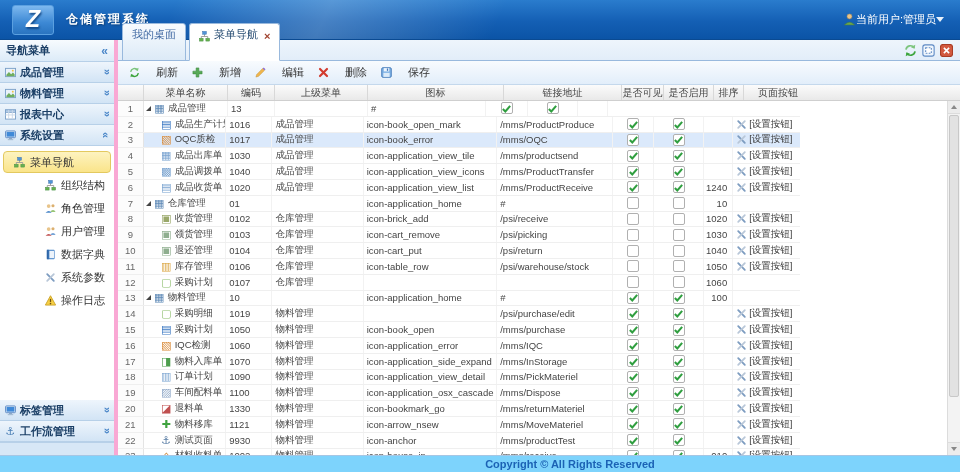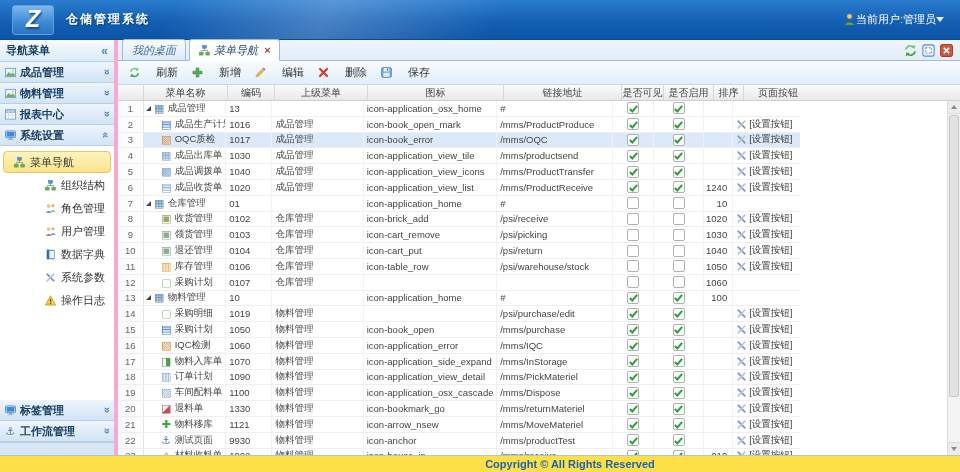--- a/index.html
+++ b/index.html
@@ -39,23 +39,23 @@
   .side-item.sel { margin:1px 3px; padding-left:10px; height:22px; background:linear-gradient(#fdf3c0,#fae48a);
     border:1px solid #e3c95f; border-radius:4px; }
   .side-bottom { margin-top:0; }
   .side-foot { height:13px; flex:none; background:#d7e7f6; border-top:1px solid #b7d0e8; }
 
   
   .main { flex:1; display:flex; flex-direction:column; min-width:0; background:#fff; }
 
   .tabbar { height:21px; flex:none; background:linear-gradient(#eef5fc,#e2edf9); border-bottom:1px solid #99b9dd;
     display:flex; align-items:flex-end; padding-left:4px; }
-  .tab { height:19px; margin-right:3px; margin-bottom:-1px; padding:10px 9px; display:flex; align-items:center; gap:4px;
+  .tab { height:19px; margin-right:3px; margin-bottom:-1px; padding:18px 9px; display:flex; align-items:flex-end; gap:4px;
     background:linear-gradient(#f8fbfe,#dceaf7); border:1px solid #99b9dd; border-radius:3px 3px 0 0;
-    color:#416aa3; cursor:pointer;font-style:italic; }
+    color:#416aa3; cursor:pointer; }
   .tab.active { background:#fff; border-bottom:1px solid #fff; color:#20476e; }
   .tab-close { color:#a0422e; font-weight:bold; font-size:11px; margin-left:2px; cursor:pointer; }
   .tab-ctrls { margin-left:auto; display:flex; align-items:center; gap:5px; padding:0 7px 3px 0; }
   .tab-ctrls .ico { cursor:pointer; }
 
   .toolbar { height:24px; flex:none; background:linear-gradient(#f8fbfe,#e2eefa); border-bottom:1px solid #c4d8ec;
     display:flex; align-items:center; padding:0 4px; }
   .tbtn { display:flex; align-items:center; gap:16px; padding:2px 7px; border-radius:3px; color:#333; cursor:pointer; }
 
   
@@ -86,21 +86,21 @@
   .vscroll { width:13px; flex:none; background:#f3f3f3; border-left:1px solid #dcdcdc; display:flex; flex-direction:column; }
   .sb-btn { height:13px; flex:none; display:flex; align-items:center; justify-content:center; background:#ececec; cursor:pointer; }
   .sb-up { border-bottom:1px solid #dcdcdc; }
   .sb-dn { border-top:1px solid #dcdcdc; }
   .arr-up { width:0; height:0; border-left:3px solid transparent; border-right:3px solid transparent; border-bottom:4px solid #888; }
   .arr-dn { width:0; height:0; border-left:3px solid transparent; border-right:3px solid transparent; border-top:4px solid #888; }
   .sb-track { flex:1; position:relative; }
   .sb-thumb { position:absolute; left:1px; right:1px; top:1px; height:86%; background:#e2e2e2; border:1px solid #c8c8c8; border-radius:2px; cursor:grab; }
 
   
-  .page-footer { height:17px; background:#fde047; border-top:1px solid #a6c6e4; display:flex; align-items:center; }
+  .page-footer { height:17px; background:#7dd3fc; border-top:1px solid #a6c6e4; display:flex; align-items:center; }
   .footer-text { margin:0 auto 0 auto; padding-left:180px; color:#1b62b5; font-weight:bold; font-size:11px; }
 
   
   .ico { width:13px; height:13px; flex:none; display:inline-flex; align-items:center; justify-content:center; }
   .ico svg { width:100%; height:100%; display:block; }
   .ico.gly { font-size:11px; line-height:13px; font-family:"DejaVu Sans",sans-serif; }
   .ico.sm { width:11px; height:11px; }
 </style>
 </head>
 <body>
@@ -383,21 +383,20 @@
         <div class="grid-rows" id="gridRows">
             <div class="row">
               <div class="cell c0">1</div>
               <div class="cell c1">
                 <span class="tri"></span>
                 <span class="ico sm gly" style="color: rgb(91, 135, 181);">▦</span>
                 <span>成品管理</span>
               </div>
               <div class="cell c2">13</div>
               <div class="cell c3"></div>
-              <div class="cell c4">icon-application_osx_home</div>
               <div class="cell c5">#</div>
               <div class="cell c6">
                 <div class="cb">
                   <span class="ico sm">
                     <svg viewBox="0 0 12 12">
                       <path d="M2 6.6 L4.7 9.3 L10 3.2" fill="none" stroke="#2f9e3f" stroke-width="2.2"></path>
                     </svg>
                   </span>
                 </div>
               </div>

